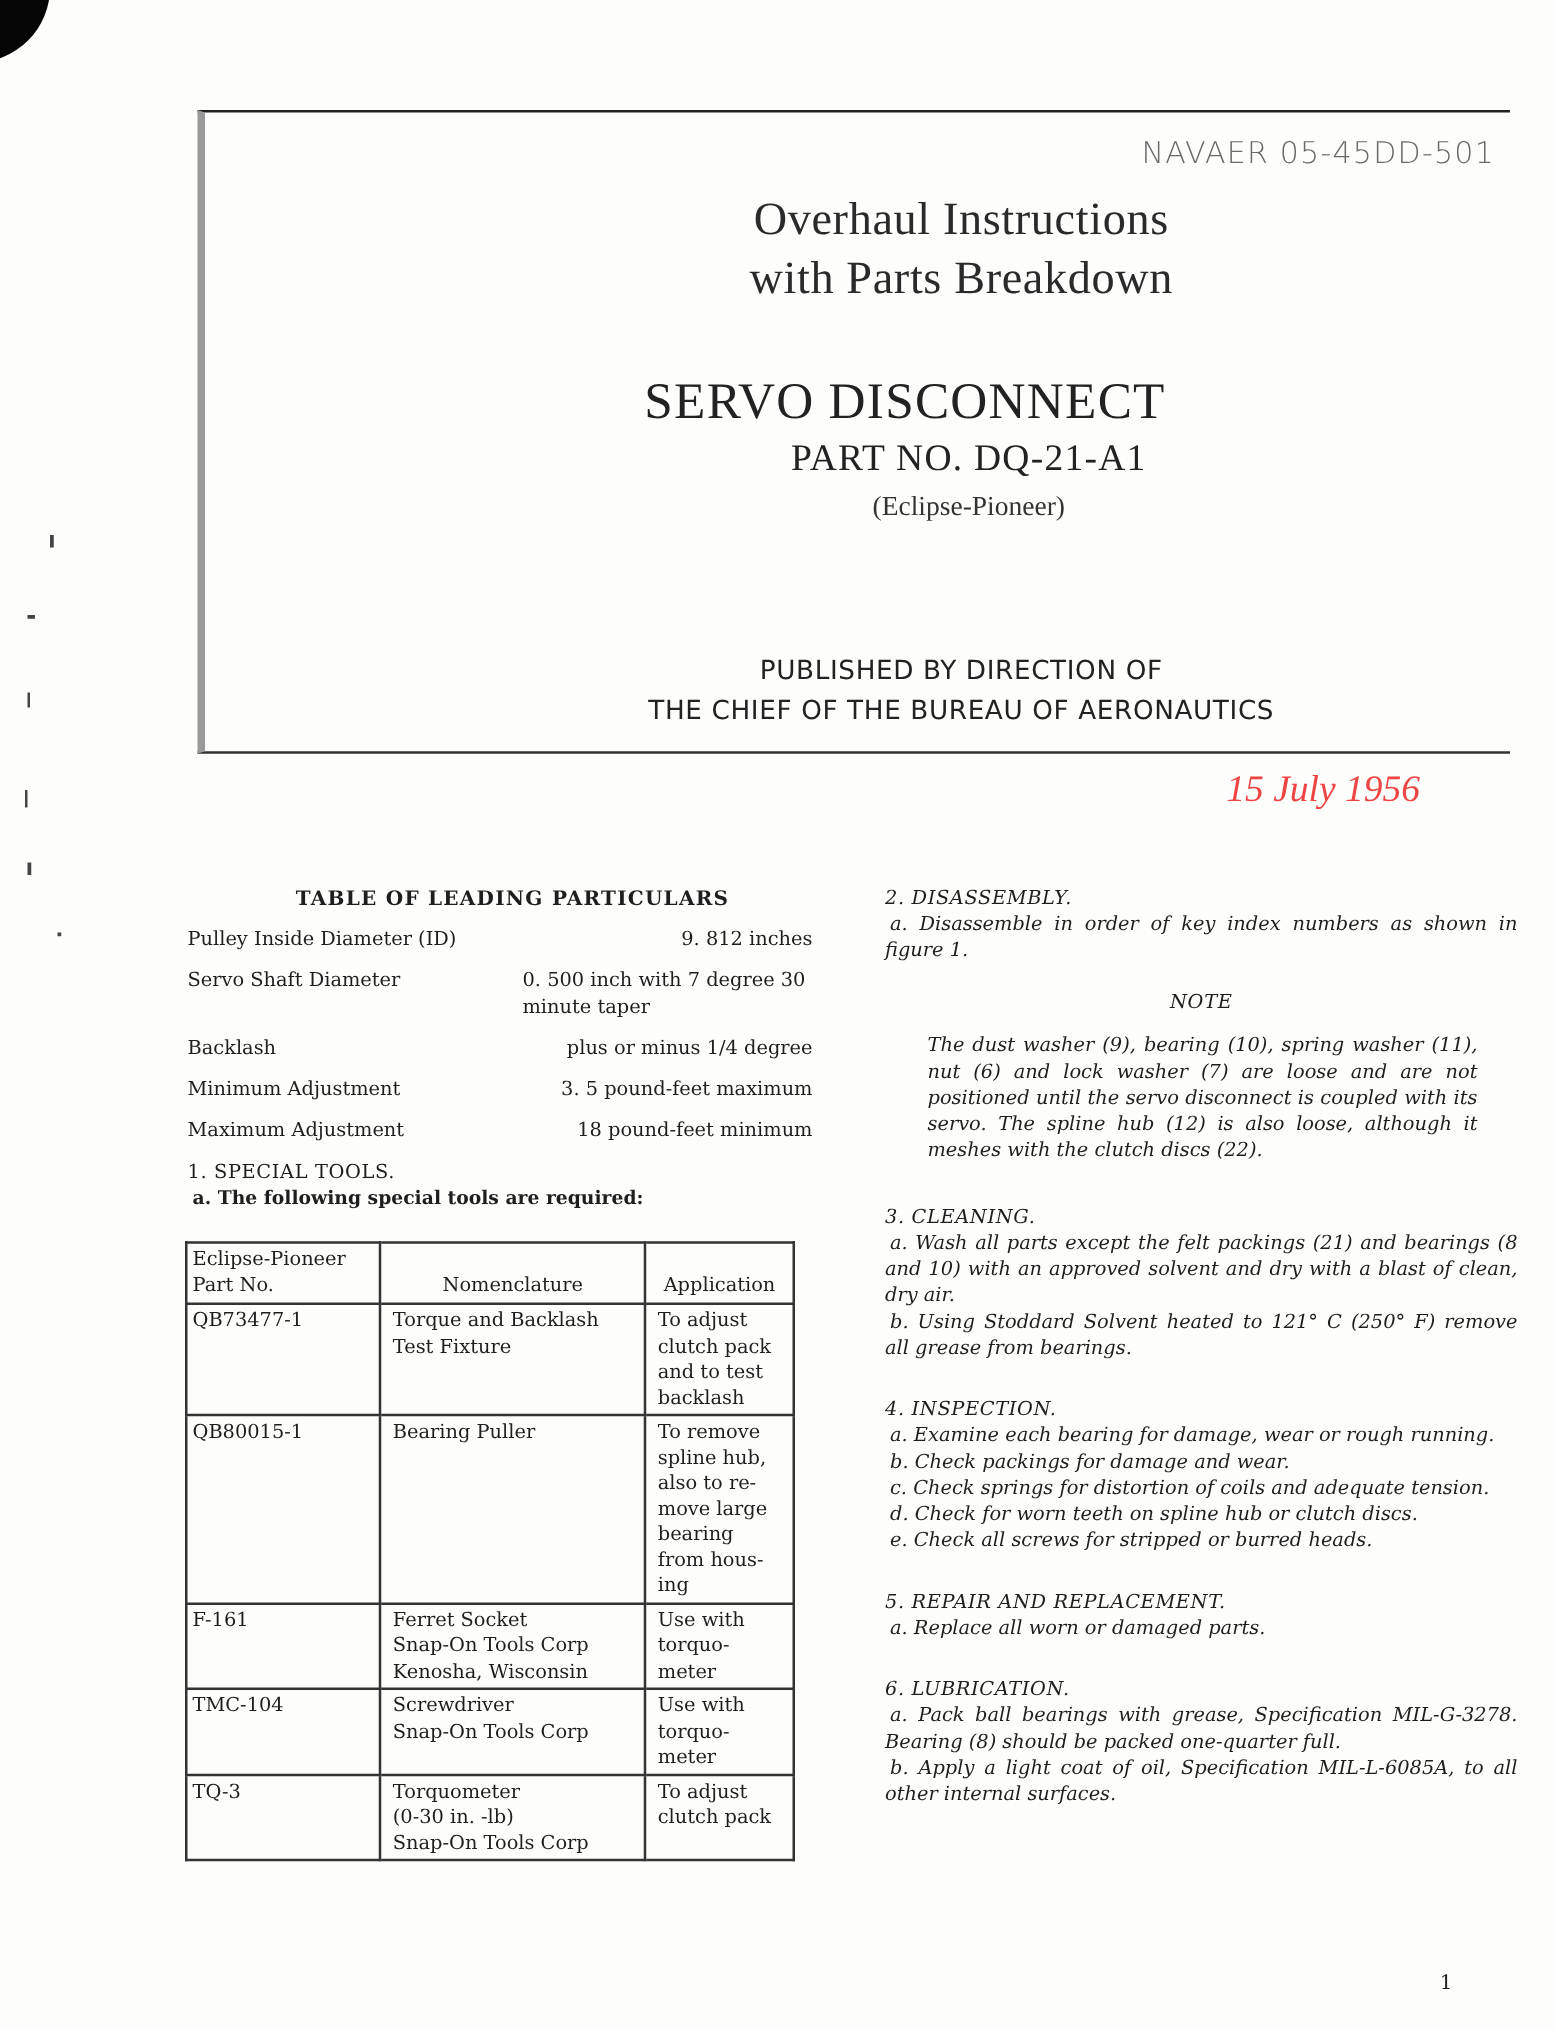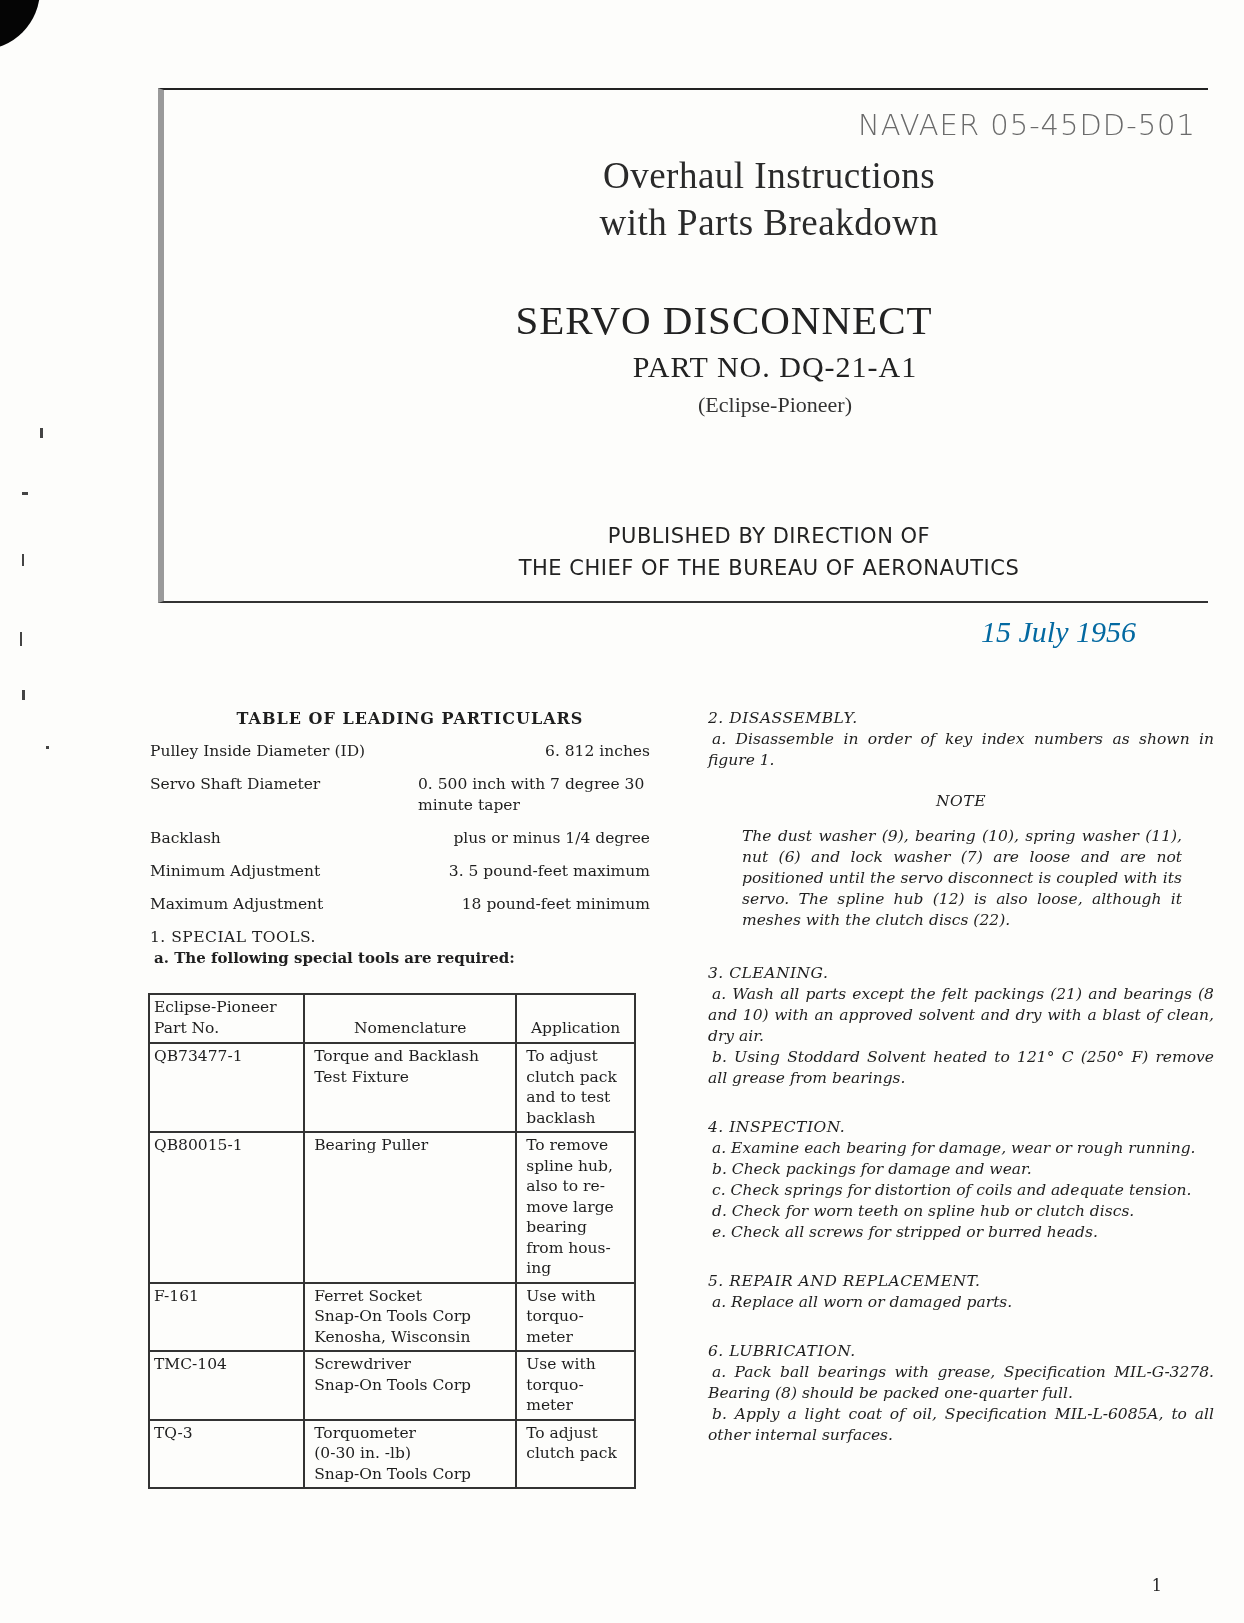--- a/index.html
+++ b/index.html
@@ -12,21 +12,21 @@
     }
     .edge-mark { position: absolute; background: #444; }
 
     .frame {
       position: absolute; left: 158px; top: 88px; width: 1050px; height: 515px;
       border-top: 2px solid #222; border-bottom: 2px solid #333;
       border-left: 6px solid #9a9a9a;
     }
     .navaer {
       position: absolute; right: 12px; top: 18px;
-      font-family: "DejaVu Sans", sans-serif; font-size: 29px; letter-spacing: 1px;
+      font-family: "DejaVu Sans", sans-serif; font-size: 24px; letter-spacing: 1px;
       color: #6a6a6a; font-weight: 300;
     }
     .title-block { position: absolute; left: 0; right: 0; top: 62px; text-align: center; }
     .title-line {
       font-family: "Liberation Serif", serif; font-size: 37px; line-height: 47px; color: #2a2a2a;
       letter-spacing: 0.5px; padding-left: 166px;
     }
     .part-name {
       font-family: "Liberation Serif", serif; font-size: 41px; margin-top: 50px;
       letter-spacing: 1px; color: #222; padding-left: 76px;
@@ -37,21 +37,21 @@
     }
     .maker { font-family: "Liberation Serif", serif; font-size: 22px; margin-top: 8px; color: #333; padding-left: 178px; }
     .published {
       position: absolute; left: 0; right: 0; top: 430px; text-align: center;
       font-family: "DejaVu Sans", sans-serif; font-size: 21px; line-height: 32px; color: #222;
       letter-spacing: 0.5px; padding-left: 166px;
     }
 
     .date {
       position: absolute; right: 108px; top: 615px;
-      font-family: "Liberation Serif", serif; font-style: italic; font-size: 30px; color: #0369a1;
+      font-family: "Liberation Serif", serif; font-style: italic; font-size: 30px; color: #ef4444;
     }
 
     .col-left { position: absolute; left: 150px; top: 708px; width: 500px; }
     .col-right { position: absolute; left: 708px; top: 708px; width: 506px; font-style: italic; }
     .mono { font-family: "DejaVu Serif", serif; font-size: 15.5px; line-height: 21px; }
 
     .lp-title { text-align: center; font-weight: bold; font-size: 16px; letter-spacing: 1px; margin-bottom: 12px; padding-left: 20px; }
     .lp-row { display: flex; justify-content: space-between; margin-bottom: 12px; }
     .lp-label { width: 250px; }
     .lp-value { flex: 1; padding-left: 10px; }
@@ -103,21 +103,21 @@
   </div>
 </div>
 
 <div class="date">15 July 1956</div>
 
 <div class="col-left mono">
   <div class="lp-title">TABLE OF LEADING PARTICULARS</div>
 
   <div class="lp-row">
     <div class="lp-label">Pulley Inside Diameter (ID)</div>
-    <div class="lp-value right">6. 812 inches</div>
+    <div class="lp-value right">9. 812 inches</div>
   </div>
   <div class="lp-row">
     <div class="lp-label">Servo Shaft Diameter</div>
     <div class="lp-value" style="padding-left:18px;">0. 500 inch with 7 degree 30 minute taper</div>
   </div>
   <div class="lp-row">
     <div class="lp-label">Backlash</div>
     <div class="lp-value right">plus or minus 1/4 degree</div>
   </div>
   <div class="lp-row">

